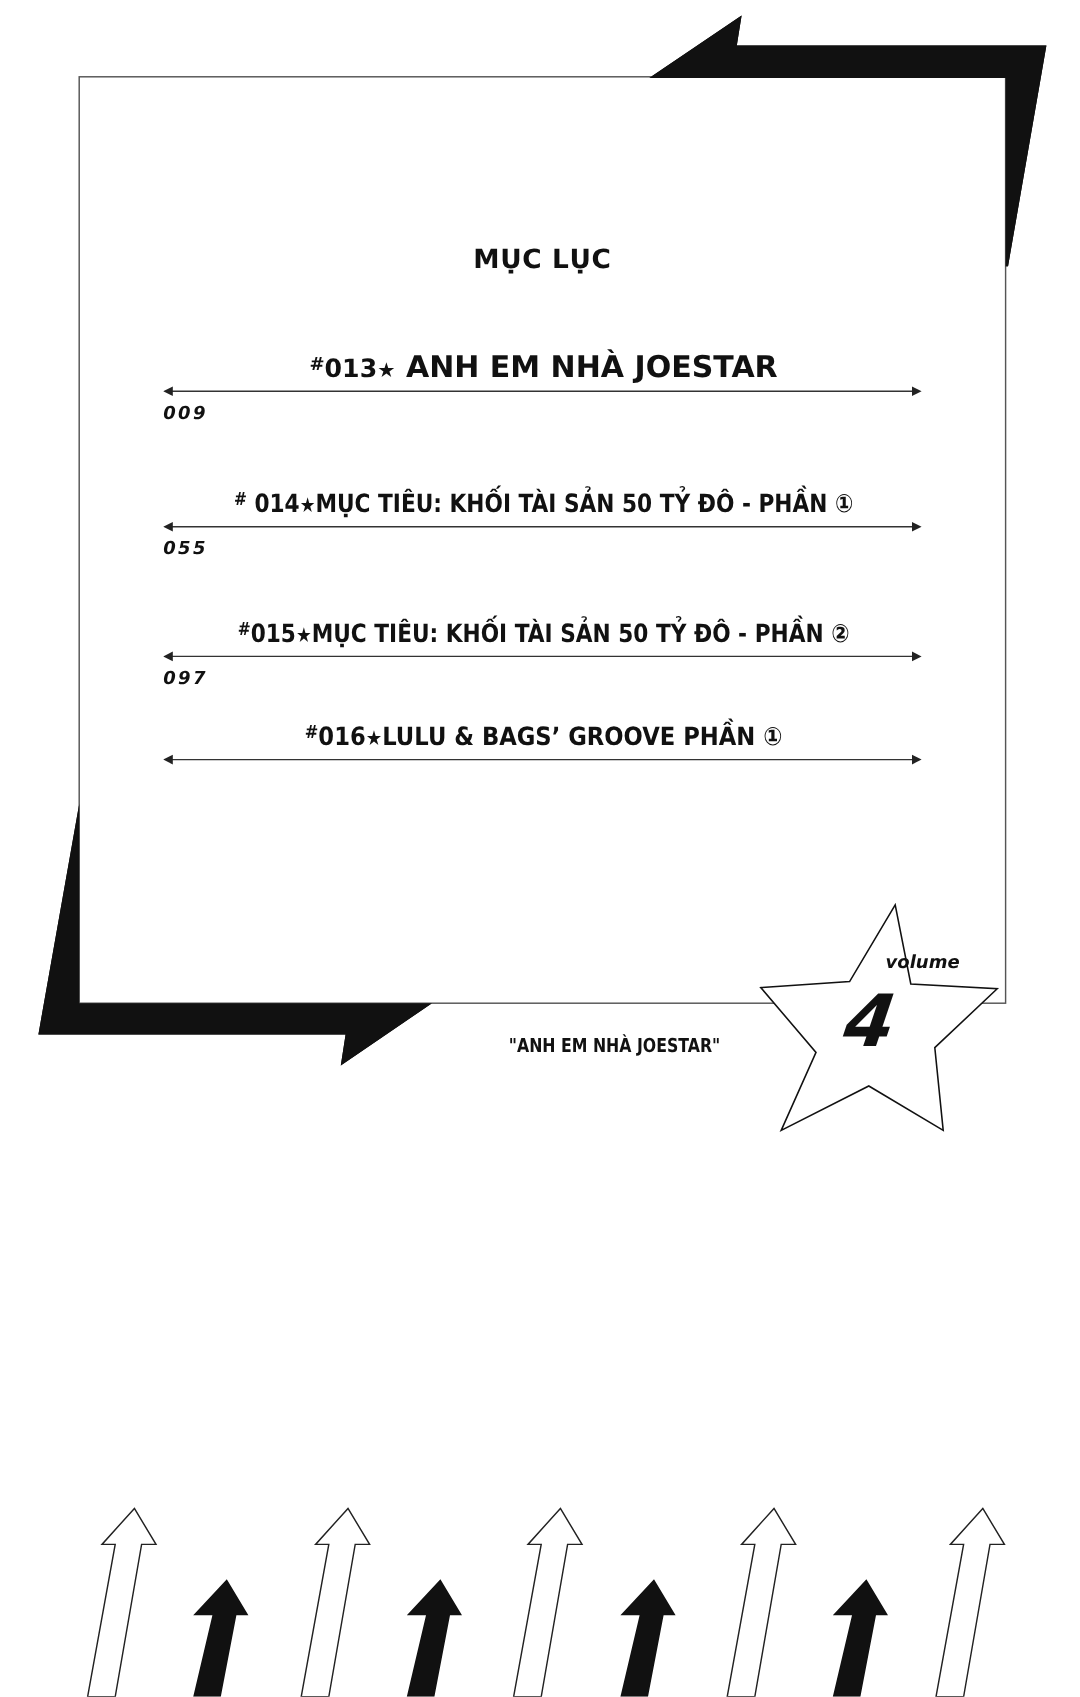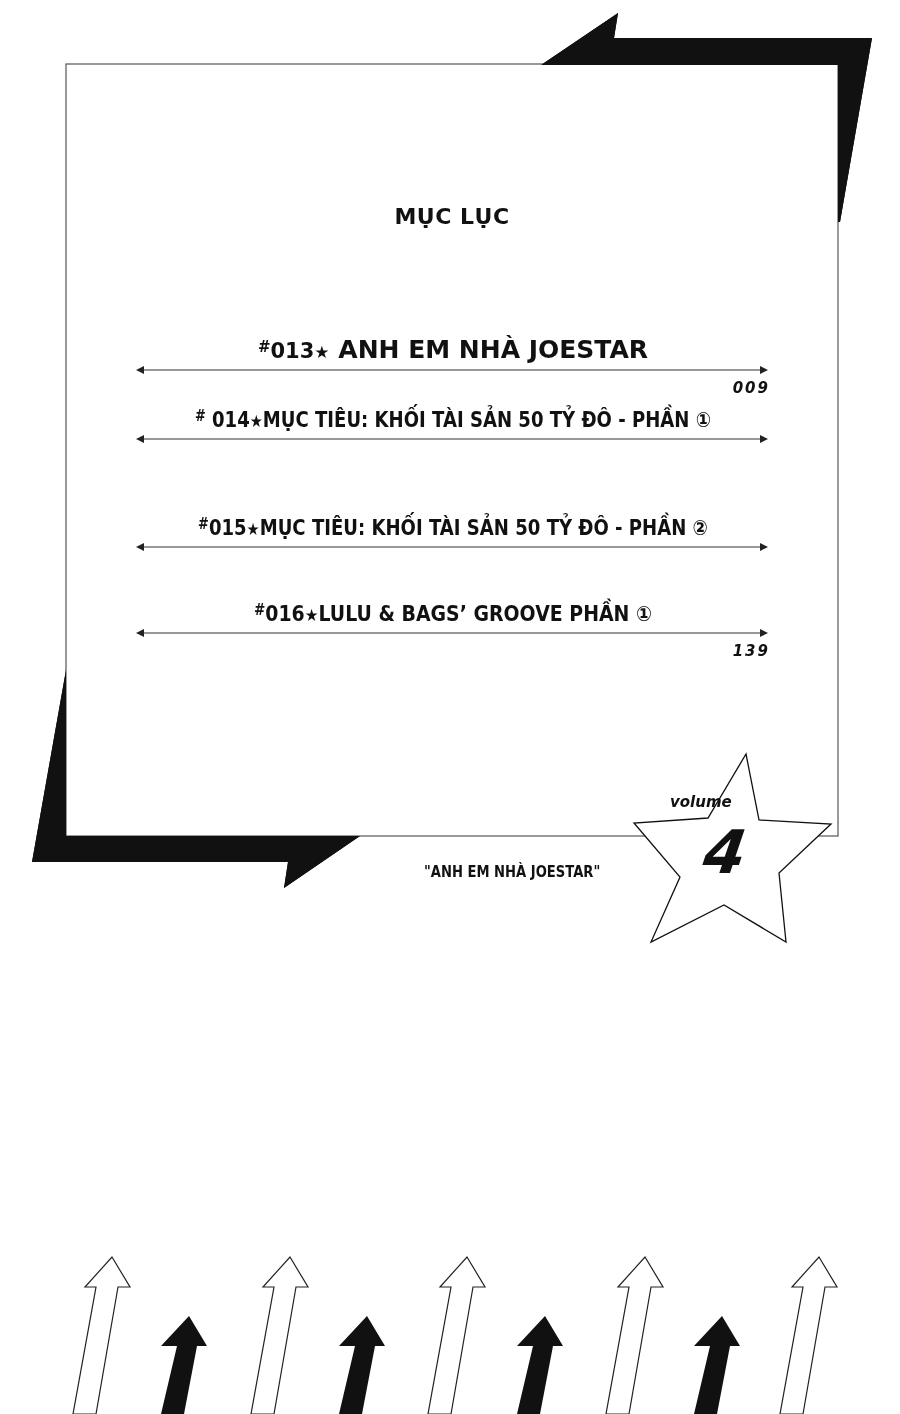--- a/index.html
+++ b/index.html
@@ -38,42 +38,42 @@
     .entry-title .num { font-size: 21px; }
     .entry-title .hash { font-size: 15px; vertical-align: 6px; }
     .entry-title .star { font-size: 17px; }
     .entry-line {
       position: relative;
       height: 10px;
       margin-top: 3px;
     }
     .entry-line svg { display: block; }
     .entry-page {
-      text-align: right;
+      text-align: left;
       font-family: "DejaVu Sans", sans-serif;
       font-style: italic;
       font-weight: bold;
       font-size: 15px;
       letter-spacing: 2px;
       margin-top: 4px;
     }
     .subtitle {
       position: absolute;
       left: 424px;
       top: 862px;
       font-family: "DejaVu Sans", sans-serif;
       font-weight: bold;
       font-size: 16px;
       transform: scaleX(0.82);
       transform-origin: left center;
       white-space: nowrap;
     }
     .vol-label {
       position: absolute;
-      left: 670px;
+      left: 738px;
       top: 793px;
       font-family: "DejaVu Sans", sans-serif;
       font-weight: bold;
       font-style: italic;
       font-size: 15px;
     }
     .vol-num {
       position: absolute;
       left: 700px;
       top: 822px;
@@ -117,21 +117,21 @@
       <polygon points="189,1316 207,1346 197,1346 184,1414 161,1414 177,1346 161,1346"></polygon>
       <polygon points="367,1316 385,1346 375,1346 362,1414 339,1414 355,1346 339,1346"></polygon>
       <polygon points="545,1316 563,1346 553,1346 540,1414 517,1414 533,1346 517,1346"></polygon>
       <polygon points="722,1316 740,1346 730,1346 717,1414 694,1414 710,1346 694,1346"></polygon>
     </g>
   </g>
 </svg>
 
 <div class="toc-title">MỤC LỤC</div>
 
-<div class="entry" style="top:293px;margin-top:44px;">
+<div class="entry" style="top:293px;">
   <div class="entry-title">
     <span class="hash">#</span><span class="num">013</span><span class="star">★</span><span class="num" style="font-size:25px;"> ANH EM NHÀ JOESTAR</span>
   </div>
   <div class="entry-line">
     <svg width="634" height="10">
         <line x1="4" y1="5" x2="628" y2="5" stroke="#333" stroke-width="1.2"></line>
         <polygon points="0,5 8,1 8,9" fill="#222"></polygon>
         <polygon points="632,5 624,1 624,9" fill="#222"></polygon>
       </svg>
   </div>
@@ -142,44 +142,45 @@
   <div class="entry-title" style="transform:scaleX(0.86);">
     <span class="hash">#</span><span class="num"> 014</span><span class="star">★</span><span class="num">MỤC TIÊU: KHỐI TÀI SẢN 50 TỶ ĐÔ - PHẦN ①</span>
   </div>
   <div class="entry-line">
     <svg width="634" height="10">
         <line x1="4" y1="5" x2="628" y2="5" stroke="#333" stroke-width="1.2"></line>
         <polygon points="0,5 8,1 8,9" fill="#222"></polygon>
         <polygon points="632,5 624,1 624,9" fill="#222"></polygon>
       </svg>
   </div>
+  <div class="entry-page">055</div>
 </div>
 
 <div class="entry" style="top:517px;">
   <div class="entry-title" style="transform:scaleX(0.86);">
     <span class="hash">#</span><span class="num">015</span><span class="star">★</span><span class="num">MỤC TIÊU: KHỐI TÀI SẢN 50 TỶ ĐÔ - PHẦN ②</span>
   </div>
   <div class="entry-line">
     <svg width="634" height="10">
         <line x1="4" y1="5" x2="628" y2="5" stroke="#333" stroke-width="1.2"></line>
         <polygon points="0,5 8,1 8,9" fill="#222"></polygon>
         <polygon points="632,5 624,1 624,9" fill="#222"></polygon>
       </svg>
   </div>
+  <div class="entry-page">097</div>
 </div>
 
 <div class="entry" style="top:603px;">
   <div class="entry-title" style="transform:scaleX(0.9);">
     <span class="hash">#</span><span class="num">016</span><span class="star">★</span><span class="num">LULU &amp; BAGS’ GROOVE PHẦN ①</span>
   </div>
   <div class="entry-line">
     <svg width="634" height="10">
         <line x1="4" y1="5" x2="628" y2="5" stroke="#333" stroke-width="1.2"></line>
         <polygon points="0,5 8,1 8,9" fill="#222"></polygon>
         <polygon points="632,5 624,1 624,9" fill="#222"></polygon>
       </svg>
   </div>
-  <div class="entry-page">139</div>
 </div>
 
 <div class="vol-label">volume</div>
 <div class="vol-num">4</div>
 <div class="subtitle">"ANH EM NHÀ JOESTAR"</div>
 
 </body></html>

